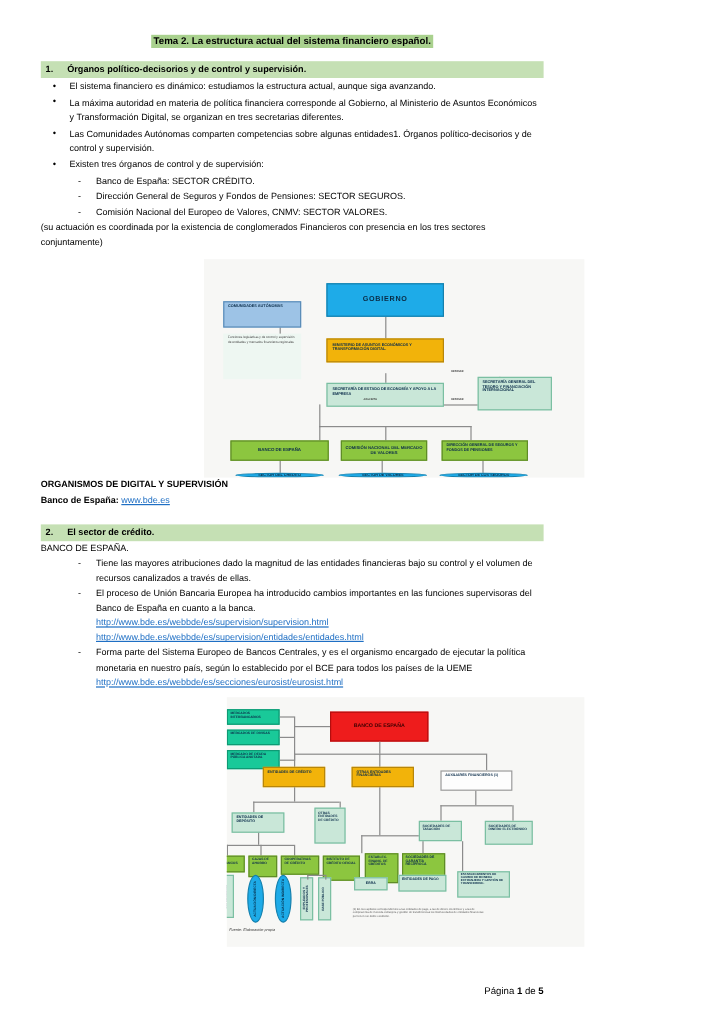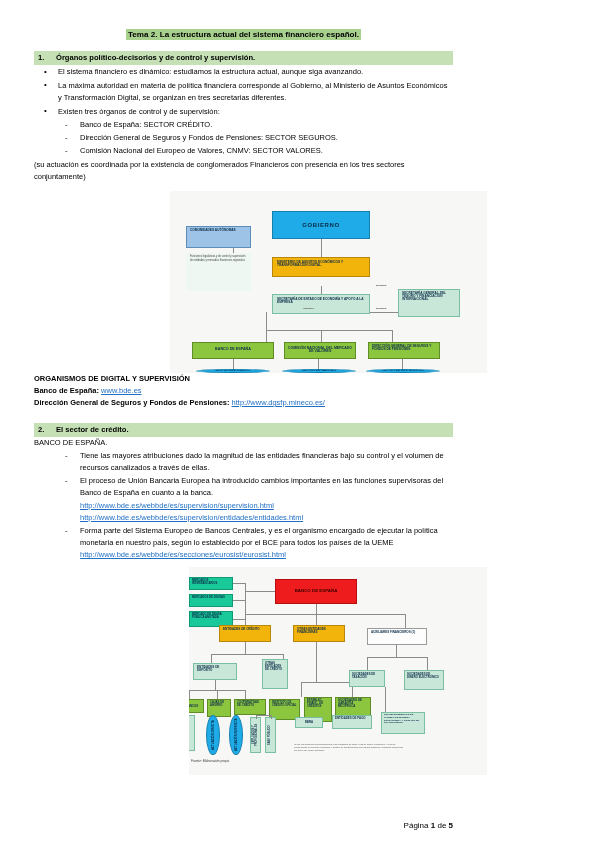--- a/index.html
+++ b/index.html
@@ -214,20 +214,21 @@
   </div>
 
   <div class="section-band">
     <span class="num">1.</span>
     <span class="stxt">Órganos político-decisorios y de control y supervisión.</span>
   </div>
 
   <ul class="bul">
     <li>El sistema financiero es dinámico: estudiamos la estructura actual, aunque siga avanzando.</li>
     <li>La máxima autoridad en materia de política financiera corresponde al Gobierno, al Ministerio de Asuntos Económicos y Transformación Digital, se organizan en tres secretarias diferentes.</li>
+    <li>Las Comunidades Autónomas comparten competencias sobre algunas entidades1. Órganos político-decisorios y de control y supervisión.</li>
     <li>Existen tres órganos de control y de supervisión:</li>
   </ul>
   <ul class="dash">
     <li>Banco de España: SECTOR CRÉDITO.</li>
     <li>Dirección General de Seguros y Fondos de Pensiones: SECTOR SEGUROS.</li>
     <li>Comisión Nacional del Europeo de Valores, CNMV: SECTOR VALORES.</li>
   </ul>
   <div class="paren-note">(su actuación es coordinada por la existencia de conglomerados Financieros con presencia en los tres sectores conjuntamente)</div>
 
   <div class="fig1-wrap">
@@ -279,23 +280,20 @@
     <div class="chev" style="right:3px; top:150px;">⟩</div>
    </div>
   </div>
 
   <div style="position:absolute; left:136px; top:0; width:0; height:0;"></div>
 
   <div class="plain bold">ORGANISMOS DE DIGITAL Y SUPERVISIÓN</div>
   <div class="plain">
     <span class="bold">Banco de España: </span><a class="lnk" href="#">www.bde.es</a>
   </div>
-  <div class="plain">
-    <span class="bold">Dirección General de Seguros y Fondos de Pensiones: </span><a class="lnk" href="#">http://www.dgsfp.mineco.es/</a>
-  </div>
 
   <div class="section-band" style="margin-top:14px;">
     <span class="num">2.</span>
     <span class="stxt">El sector de crédito.</span>
   </div>
   <div class="plain">BANCO DE ESPAÑA.</div>
 
   <ul class="dash">
     <li>Tiene las mayores atribuciones dado la magnitud de las entidades financieras bajo su control y el volumen de recursos canalizados a través de ellas.</li>
     <li>

